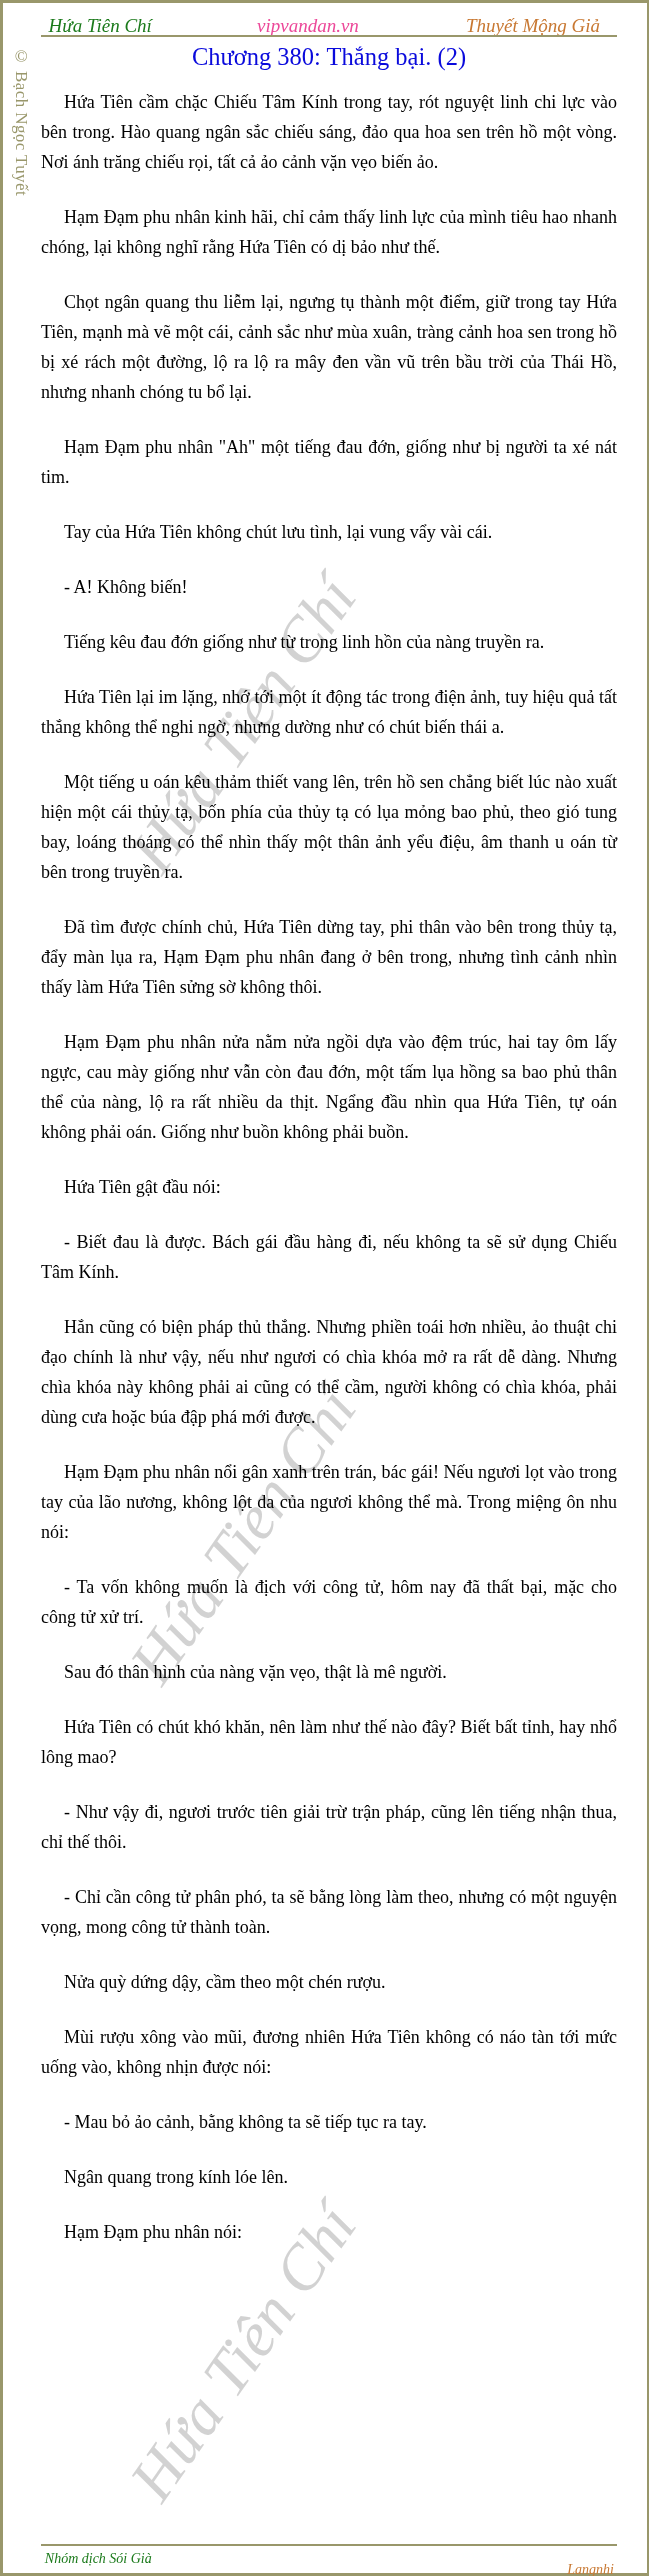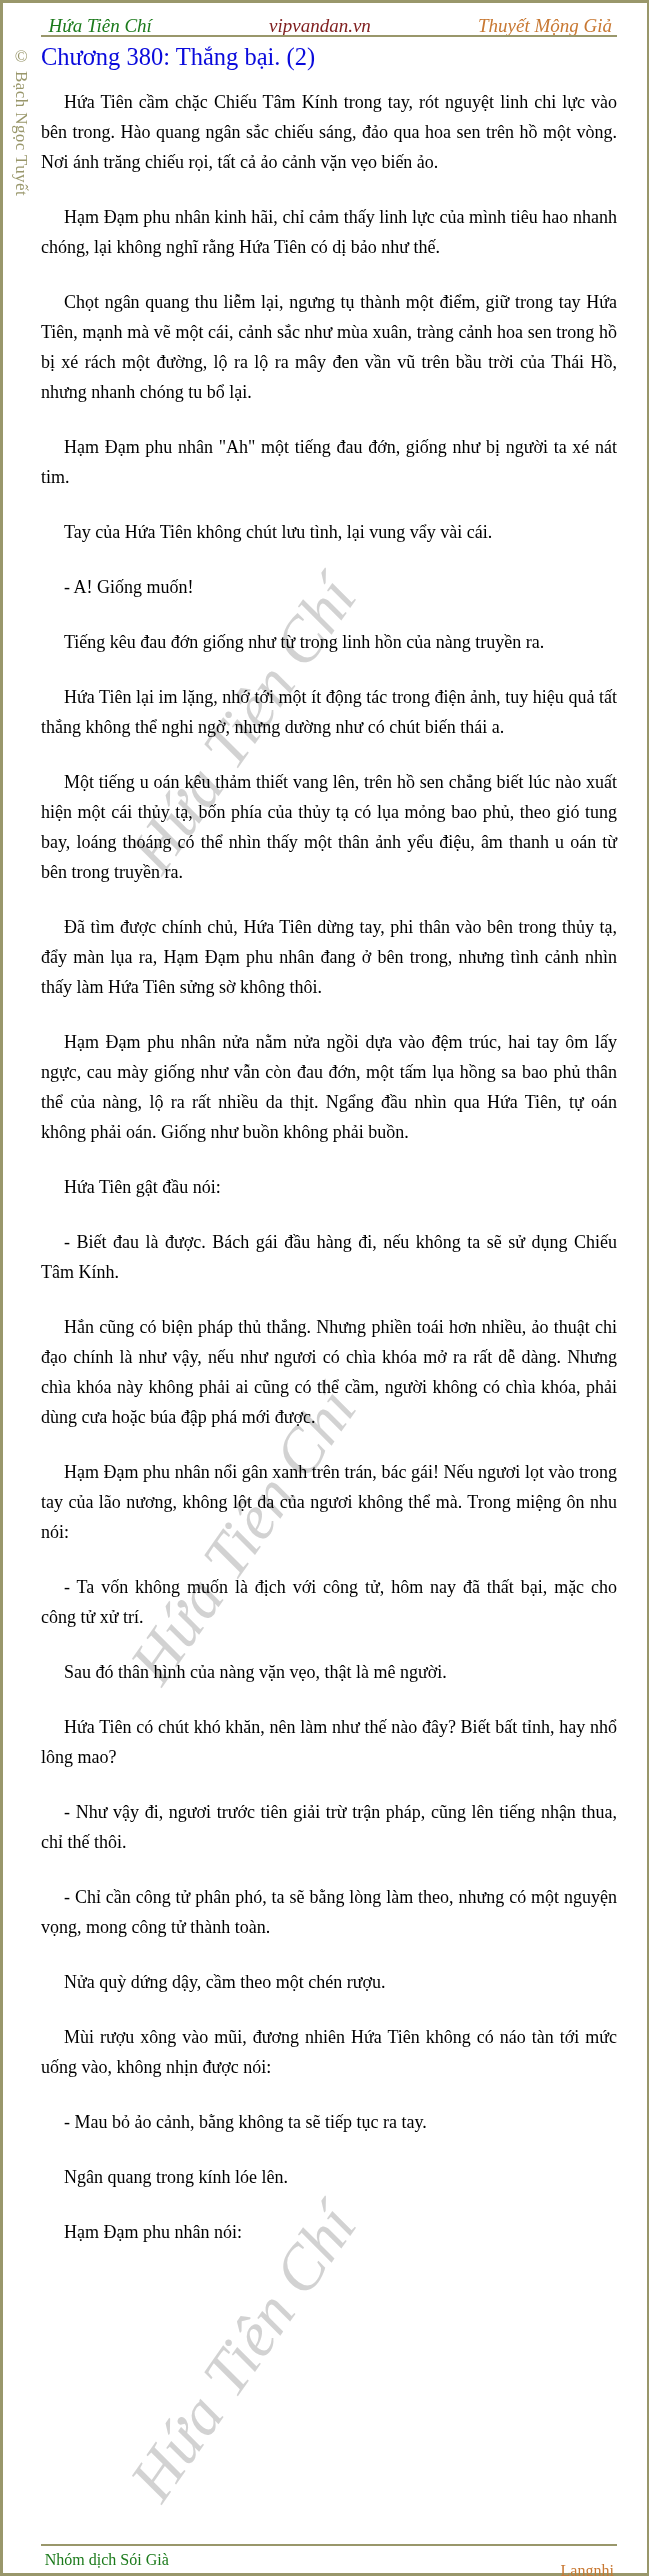--- a/index.html
+++ b/index.html
@@ -19,46 +19,46 @@
     font-size: 17px;
     color: #99976b;
     letter-spacing: 0.4px;
     white-space: nowrap;
   }
   .header {
     position: absolute; left: 38px; top: 7.6px; width: 576px; height: 24.5px;
     font-family: "Liberation Serif", serif; font-style: italic; font-size: 19px;
   }
   .header .left { position: absolute; left: 7.6px; top: 4.6px; color: #1b7a1b; }
-  .header .center { position: absolute; left: 228px; top: 4.6px; color: #7f1d1d; }
-  .header .right { position: absolute; right: 5px; top: 4.6px; color: #c87832; }
+  .header .center { position: absolute; left: 216px; top: 4.6px; color: #ec4899; }
+  .header .right { position: absolute; right: 17px; top: 4.6px; color: #c87832; }
   .rule { position: absolute; left: 38px; width: 576px; height: 2.3px; background: #99976b; }
   .rule.top { top: 32px; }
   .rule.bottom { top: 2541px; }
   .title {
     position: absolute; left: 38px; top: 40px; width: 576px;
-    text-align: left;
+    text-align: center;
     font-family: "Liberation Serif", serif; font-size: 24.5px; color: #0a0adc;
   }
   .content {
     position: absolute; left: 38px; top: 84px; width: 576px;
     font-family: "Liberation Serif", serif; font-size: 18px; line-height: 30px;
     color: #000000; text-align: justify;
   }
   .content p { margin: 0 0 25px 0; text-indent: 23px; }
   .watermark {
     position: absolute;
     font-family: "Liberation Serif", serif; font-style: italic;
     font-size: 63px; color: #c8c8c8; opacity: 0.8;
     transform: rotate(-55deg); transform-origin: left bottom;
     white-space: nowrap; pointer-events: none;
   }
   .footer {
     position: absolute; left: 38px; top: 2545px; width: 576px; height: 27.5px;
-    font-family: "Liberation Serif", serif; font-size: 16px;
+    font-family: "Liberation Serif", serif; font-style: italic; font-size: 14px;
   }
   .footer .left { position: absolute; left: 3.8px; top: 3.1px; color: #1b7a1b; }
   .footer .right { position: absolute; right: 3.1px; top: 14px; color: #c87832; }
 </style>
 </head>
 <body>
 
 <div class="page">
 
   <div class="side-credit">© Bạch Ngọc Tuyết</div>
@@ -75,21 +75,21 @@
   <div class="watermark" style="left:172px; top:810px;">Hứa Tiên Chí</div>
   <div class="watermark" style="left:172px; top:1621px;">Hứa Tiên Chí</div>
   <div class="watermark" style="left:172px; top:2438px;">Hứa Tiên Chí</div>
 
   <div class="content">
     <p>Hứa Tiên cầm chặc Chiếu Tâm Kính trong tay, rót nguyệt linh chi lực vào bên trong. Hào quang ngân sắc chiếu sáng, đảo qua hoa sen trên hồ một vòng. Nơi ánh trăng chiếu rọi, tất cả ảo cảnh vặn vẹo biến ảo.</p>
     <p>Hạm Đạm phu nhân kinh hãi, chỉ cảm thấy linh lực của mình tiêu hao nhanh chóng, lại không nghĩ rằng Hứa Tiên có dị bảo như thế.</p>
     <p>Chọt ngân quang thu liễm lại, ngưng tụ thành một điểm, giữ trong tay Hứa Tiên, mạnh mà vẽ một cái, cảnh sắc như mùa xuân, tràng cảnh hoa sen trong hồ bị xé rách một đường, lộ ra lộ ra mây đen vần vũ trên bầu trời của Thái Hồ, nhưng nhanh chóng tu bổ lại.</p>
     <p>Hạm Đạm phu nhân "Ah" một tiếng đau đớn, giống như bị người ta xé nát tim.</p>
     <p>Tay của Hứa Tiên không chút lưu tình, lại vung vẩy vài cái.</p>
-    <p>- A! Giống muốn!</p>
+    <p>- A! Không biến!</p>
     <p>Tiếng kêu đau đớn giống như từ trong linh hồn của nàng truyền ra.</p>
     <p>Hứa Tiên lại im lặng, nhớ tới một ít động tác trong điện ảnh, tuy hiệu quả tất thắng không thể nghi ngờ, nhưng dường như có chút biến thái a.</p>
     <p>Một tiếng u oán kêu thảm thiết vang lên, trên hồ sen chẳng biết lúc nào xuất hiện một cái thủy tạ, bốn phía của thủy tạ có lụa mỏng bao phủ, theo gió tung bay, loáng thoáng có thể nhìn thấy một thân ảnh yểu điệu, âm thanh u oán từ bên trong truyền ra.</p>
     <p>Đã tìm được chính chủ, Hứa Tiên dừng tay, phi thân vào bên trong thủy tạ, đẩy màn lụa ra, Hạm Đạm phu nhân đang ở bên trong, nhưng tình cảnh nhìn thấy làm Hứa Tiên sửng sờ không thôi.</p>
     <p>Hạm Đạm phu nhân nửa nằm nửa ngồi dựa vào đệm trúc, hai tay ôm lấy ngực, cau mày giống như vẫn còn đau đớn, một tấm lụa hồng sa bao phủ thân thể của nàng, lộ ra rất nhiều da thịt. Ngẩng đầu nhìn qua Hứa Tiên, tự oán không phải oán. Giống như buồn không phải buồn.</p>
     <p>Hứa Tiên gật đầu nói:</p>
     <p>- Biết đau là được. Bách gái đầu hàng đi, nếu không ta sẽ sử dụng Chiếu Tâm Kính.</p>
     <p>Hắn cũng có biện pháp thủ thắng. Nhưng phiền toái hơn nhiều, ảo thuật chi đạo chính là như vậy, nếu như ngươi có chìa khóa mở ra rất dễ dàng. Nhưng chìa khóa này không phải ai cũng có thể cầm, người không có chìa khóa, phải dùng cưa hoặc búa đập phá mới được.</p>
     <p>Hạm Đạm phu nhân nổi gân xanh trên trán, bác gái! Nếu ngươi lọt vào trong tay của lão nương, không lột da của ngươi không thể mà. Trong miệng ôn nhu nói:</p>
     <p>- Ta vốn không muốn là địch với công tử, hôm nay đã thất bại, mặc cho công tử xử trí.</p>

